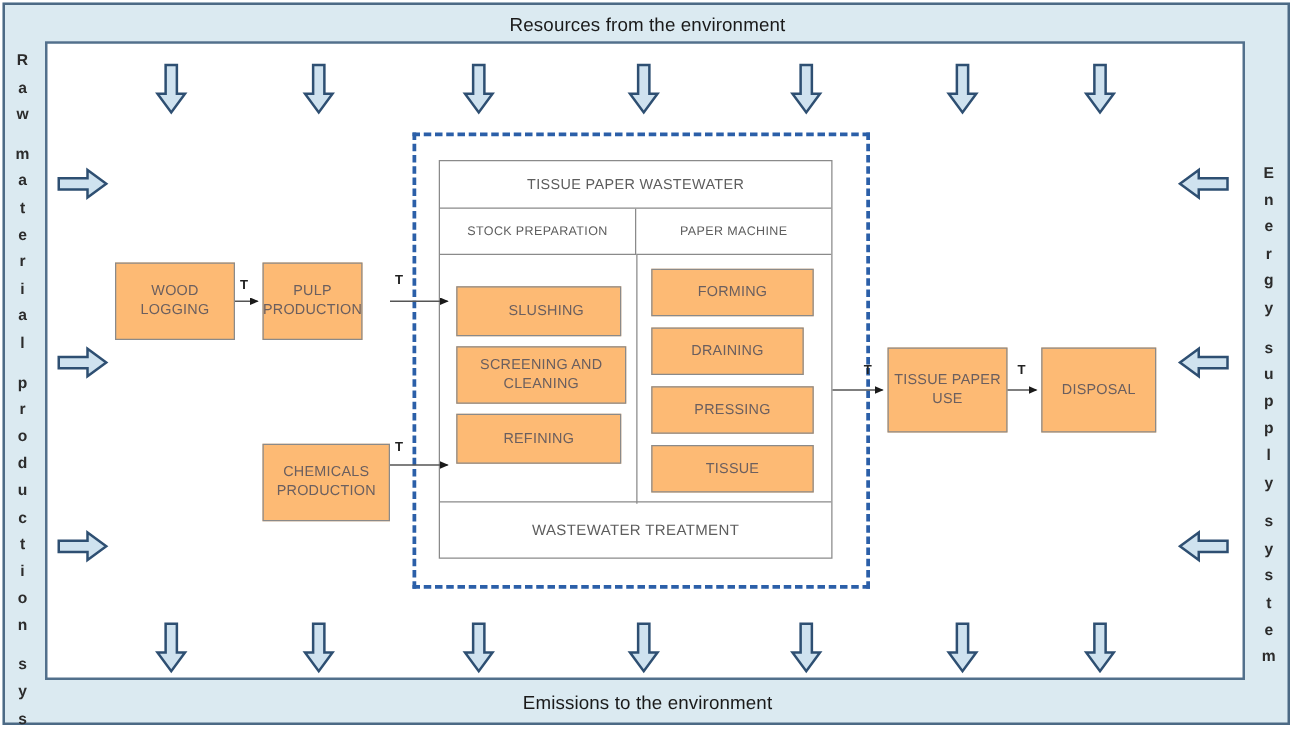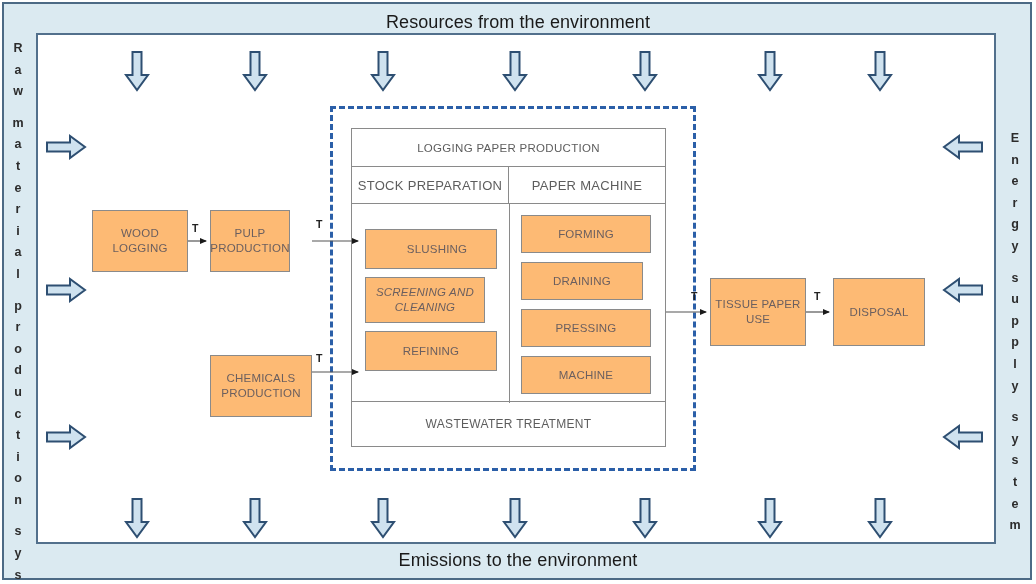--- a/index.html
+++ b/index.html
@@ -6,21 +6,21 @@
   body{font-family:"Liberation Sans", sans-serif;}
   #stage{position:relative;width:1036px;height:584px;overflow:hidden;background:#ffffff;}
 
   
   .env-band{
     position:absolute;left:2px;top:2px;width:1030px;height:578px;
     background:#dbeaf1;border:2px solid #4c6a85;box-sizing:border-box;
   }
   .env-label{
     position:absolute;left:0;width:100%;text-align:center;
-    font-size:18px;color:#1a1a1a;letter-spacing:.1px;
+    font-size:15px;color:#1a1a1a;letter-spacing:.1px;
   }
   #env-top{top:12px;}
   #env-bottom{bottom:13px;}
 
   
   .sys-frame{
     position:absolute;left:36px;top:33px;width:960px;height:511px;
     background:#ffffff;border:2px solid #52708c;box-sizing:border-box;
   }
 
@@ -59,21 +59,21 @@
   .tpp-title{
     position:absolute;left:0;top:0;width:100%;height:38px;
     border-bottom:1px solid #8a8a8a;box-sizing:border-box;
     display:flex;align-items:center;justify-content:center;
     font-size:11.5px;color:#5d5d5d;letter-spacing:.3px;
   }
   .tpp-sub{
     position:absolute;top:38px;height:37px;box-sizing:border-box;
     border-bottom:1px solid #8a8a8a;
     display:flex;align-items:center;justify-content:center;
-    font-size:13px;color:#5d5d5d;letter-spacing:.3px;text-align:center;
+    font-size:10px;color:#5d5d5d;letter-spacing:.3px;text-align:center;
   }
   .tpp-ww{
     position:absolute;left:0;bottom:0;width:100%;height:45px;
     border-top:1px solid #8a8a8a;box-sizing:border-box;
     display:flex;align-items:center;justify-content:center;
     font-size:12px;color:#5d5d5d;letter-spacing:.3px;
   }
   .vdivider{position:absolute;width:0;border-left:1px solid #8a8a8a;}
 
   .tlabel{
@@ -217,41 +217,41 @@
   <div class="pbox" style="left:210px;top:210px;width:80px;height:62px;">PULP PRODUCTION</div>
 
   <div class="pbox" style="left:210px;top:345px;width:102px;height:62px;margin-top:10px;">CHEMICALS PRODUCTION</div>
 
   <div class="pbox" style="left:710px;top:278px;width:96px;height:68px;">TISSUE PAPER USE</div>
 
   <div class="pbox" style="left:833px;top:278px;width:92px;height:68px;">DISPOSAL</div>
 
   <div class="tpp" style="left:351px;top:128px;width:315px;height:319px;">
 
-    <div class="tpp-title">LOGGING PAPER PRODUCTION</div>
+    <div class="tpp-title">TISSUE PAPER WASTEWATER</div>
 
     <div class="tpp-sub" style="left:0;width:157px;border-right:1px solid #8a8a8a;">STOCK PREPARATION</div>
 
     <div class="tpp-sub" style="left:157px;width:156px;">PAPER MACHINE</div>
 
     <div class="vdivider" style="left:157px;top:75px;height:199px;"></div>
 
     <div class="pbox" style="left:13px;top:100px;width:132px;height:40px;padding-left:12px;">SLUSHING</div>
 
-    <div class="pbox" style="left:13px;top:148px;width:120px;height:46px;font-style:italic;">SCREENING AND CLEANING</div>
+    <div class="pbox" style="left:13px;top:148px;width:136px;height:46px;">SCREENING AND CLEANING</div>
 
     <div class="pbox" style="left:13px;top:202px;width:132px;height:40px;">REFINING</div>
 
     <div class="pbox" style="left:169px;top:86px;width:130px;height:38px;">FORMING</div>
 
     <div class="pbox" style="left:169px;top:133px;width:122px;height:38px;">DRAINING</div>
 
     <div class="pbox" style="left:169px;top:180px;width:130px;height:38px;">PRESSING</div>
 
-    <div class="pbox" style="left:169px;top:227px;width:130px;height:38px;">MACHINE</div>
+    <div class="pbox" style="left:169px;top:227px;width:130px;height:38px;">TISSUE</div>
 
     <div class="tpp-ww">WASTEWATER TREATMENT</div>
   </div>
 
   <svg class="conn" style="left:0;top:0;width:1036px;height:584px;position:absolute;">
     <defs>
       <marker id="ah" markerWidth="7" markerHeight="7" refX="6" refY="3" orient="auto" markerUnits="userSpaceOnUse">
         <path d="M0,0 L7,3 L0,6 z" fill="#1a1a1a"></path>
       </marker>
     </defs>

